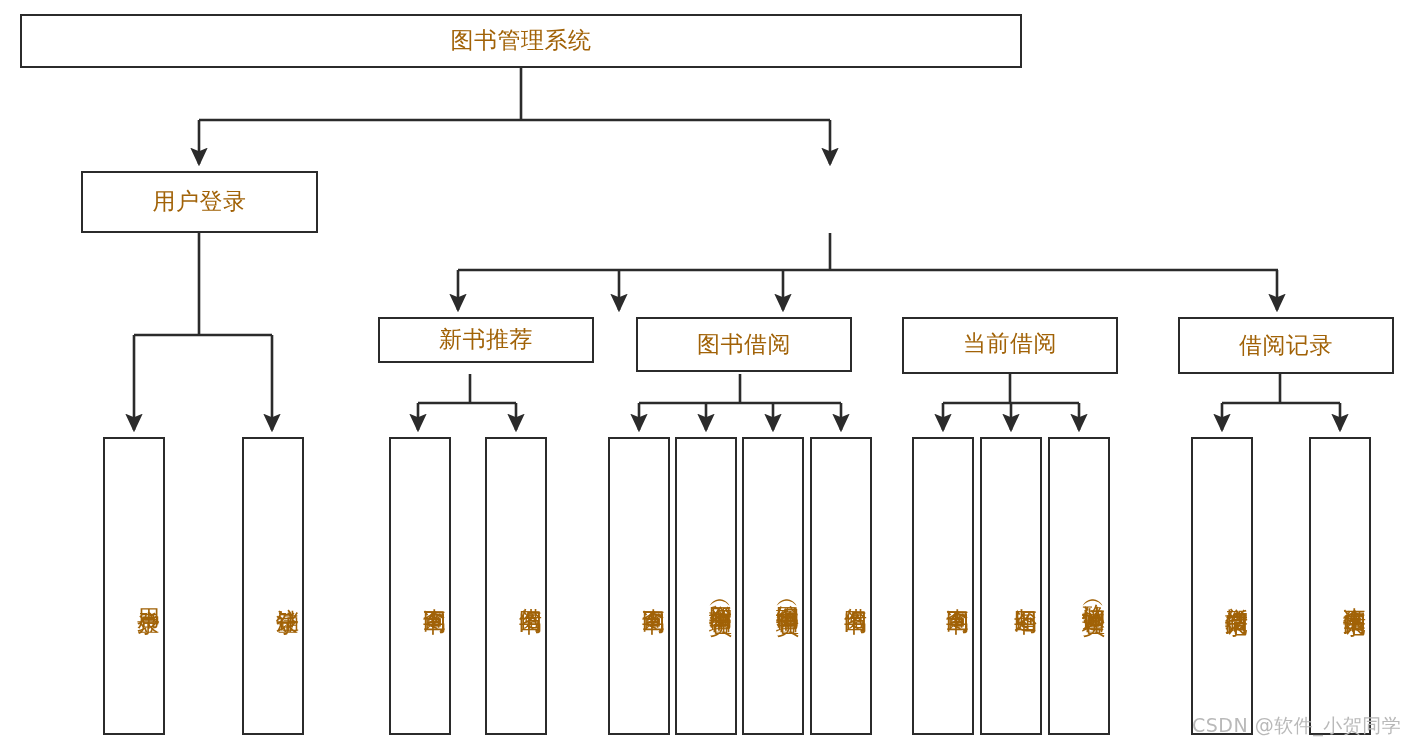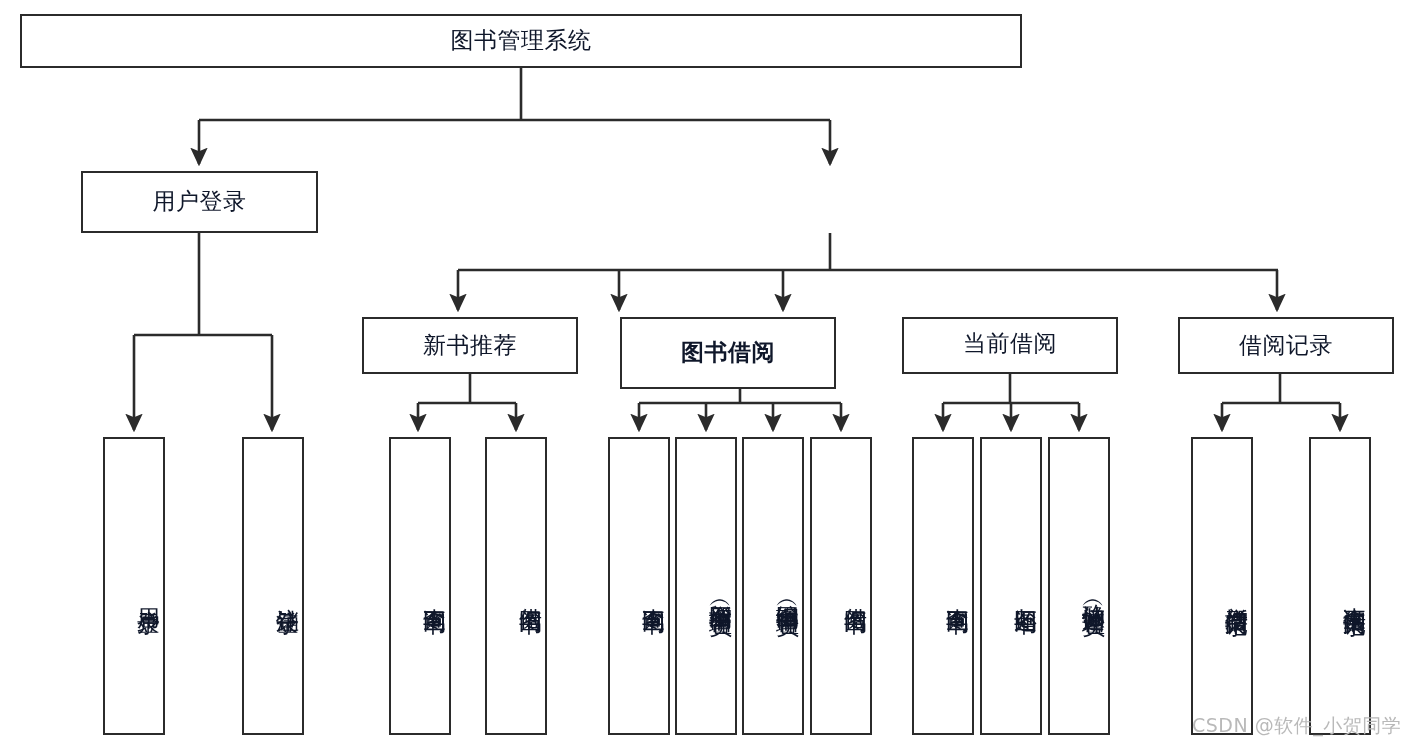--- a/index.html
+++ b/index.html
@@ -26,21 +26,21 @@
     pointer-events: none;
   }
   .node {
     position: absolute;
     box-sizing: border-box;
     border: 2.2px solid #2b2b2b;
     background: #ffffff;
     display: flex;
     align-items: center;
     justify-content: center;
-    color: #0f172a;
+    color: #a16207;
   }
   .node-h {
     font-size: 23px;
     line-height: 1.2;
     letter-spacing: 0.5px;
     white-space: nowrap;
   }
   .node-v {
     writing-mode: vertical-rl;
     text-orientation: upright;
@@ -116,22 +116,22 @@
       <path d="M 1222 403 L 1340 403"></path>
       <path d="M 1222 403 L 1222 430" marker-end="url(#arrow)"></path>
       <path d="M 1340 403 L 1340 430" marker-end="url(#arrow)"></path>
     </g>
   </svg>
 
   <div class="node node-h" style="left:20px; top:14px; width:1002px; height:54px;">图书管理系统</div>
 
   <div class="node node-h" style="left:81px; top:171px; width:237px; height:62px;">用户登录</div>
 
-  <div class="node node-h" style="left:362px; top:317px; width:216px; height:57px;font-family:Liberation Serif, serif;">新书推荐</div>
-  <div class="node node-h" style="left:620px; top:317px; width:216px; height:72px;font-weight:bold;">图书借阅</div>
+  <div class="node node-h" style="left:378px; top:317px; width:216px; height:46px;font-family:Liberation Serif, serif;">新书推荐</div>
+  <div class="node node-h" style="left:636px; top:317px; width:216px; height:55px;">图书借阅</div>
   <div class="node node-h" style="left:902px; top:317px; width:216px; height:57px;font-family:Liberation Mono, monospace;">当前借阅</div>
   <div class="node node-h" style="left:1172px; top:317px; width:216px; height:57px;margin-left:6px;">借阅记录</div>
 
   <div class="node node-v" style="left:103px; top:437px; width:62px; height:298px;">用户登录</div>
   <div class="node node-v" style="left:242px; top:437px; width:62px; height:298px;">注销登录</div>
   <div class="node node-v" style="left:389px; top:437px; width:62px; height:298px;">查询图书</div>
   <div class="node node-v" style="left:485px; top:437px; width:62px; height:298px;">借阅图书</div>
   <div class="node node-v" style="left:608px; top:437px; width:62px; height:298px;">查询图书</div>
   <div class="node node-v" style="left:675px; top:437px; width:62px; height:298px;">新增图书（管理员）</div>
   <div class="node node-v" style="left:742px; top:437px; width:62px; height:298px;">编辑图书（管理员）</div>

